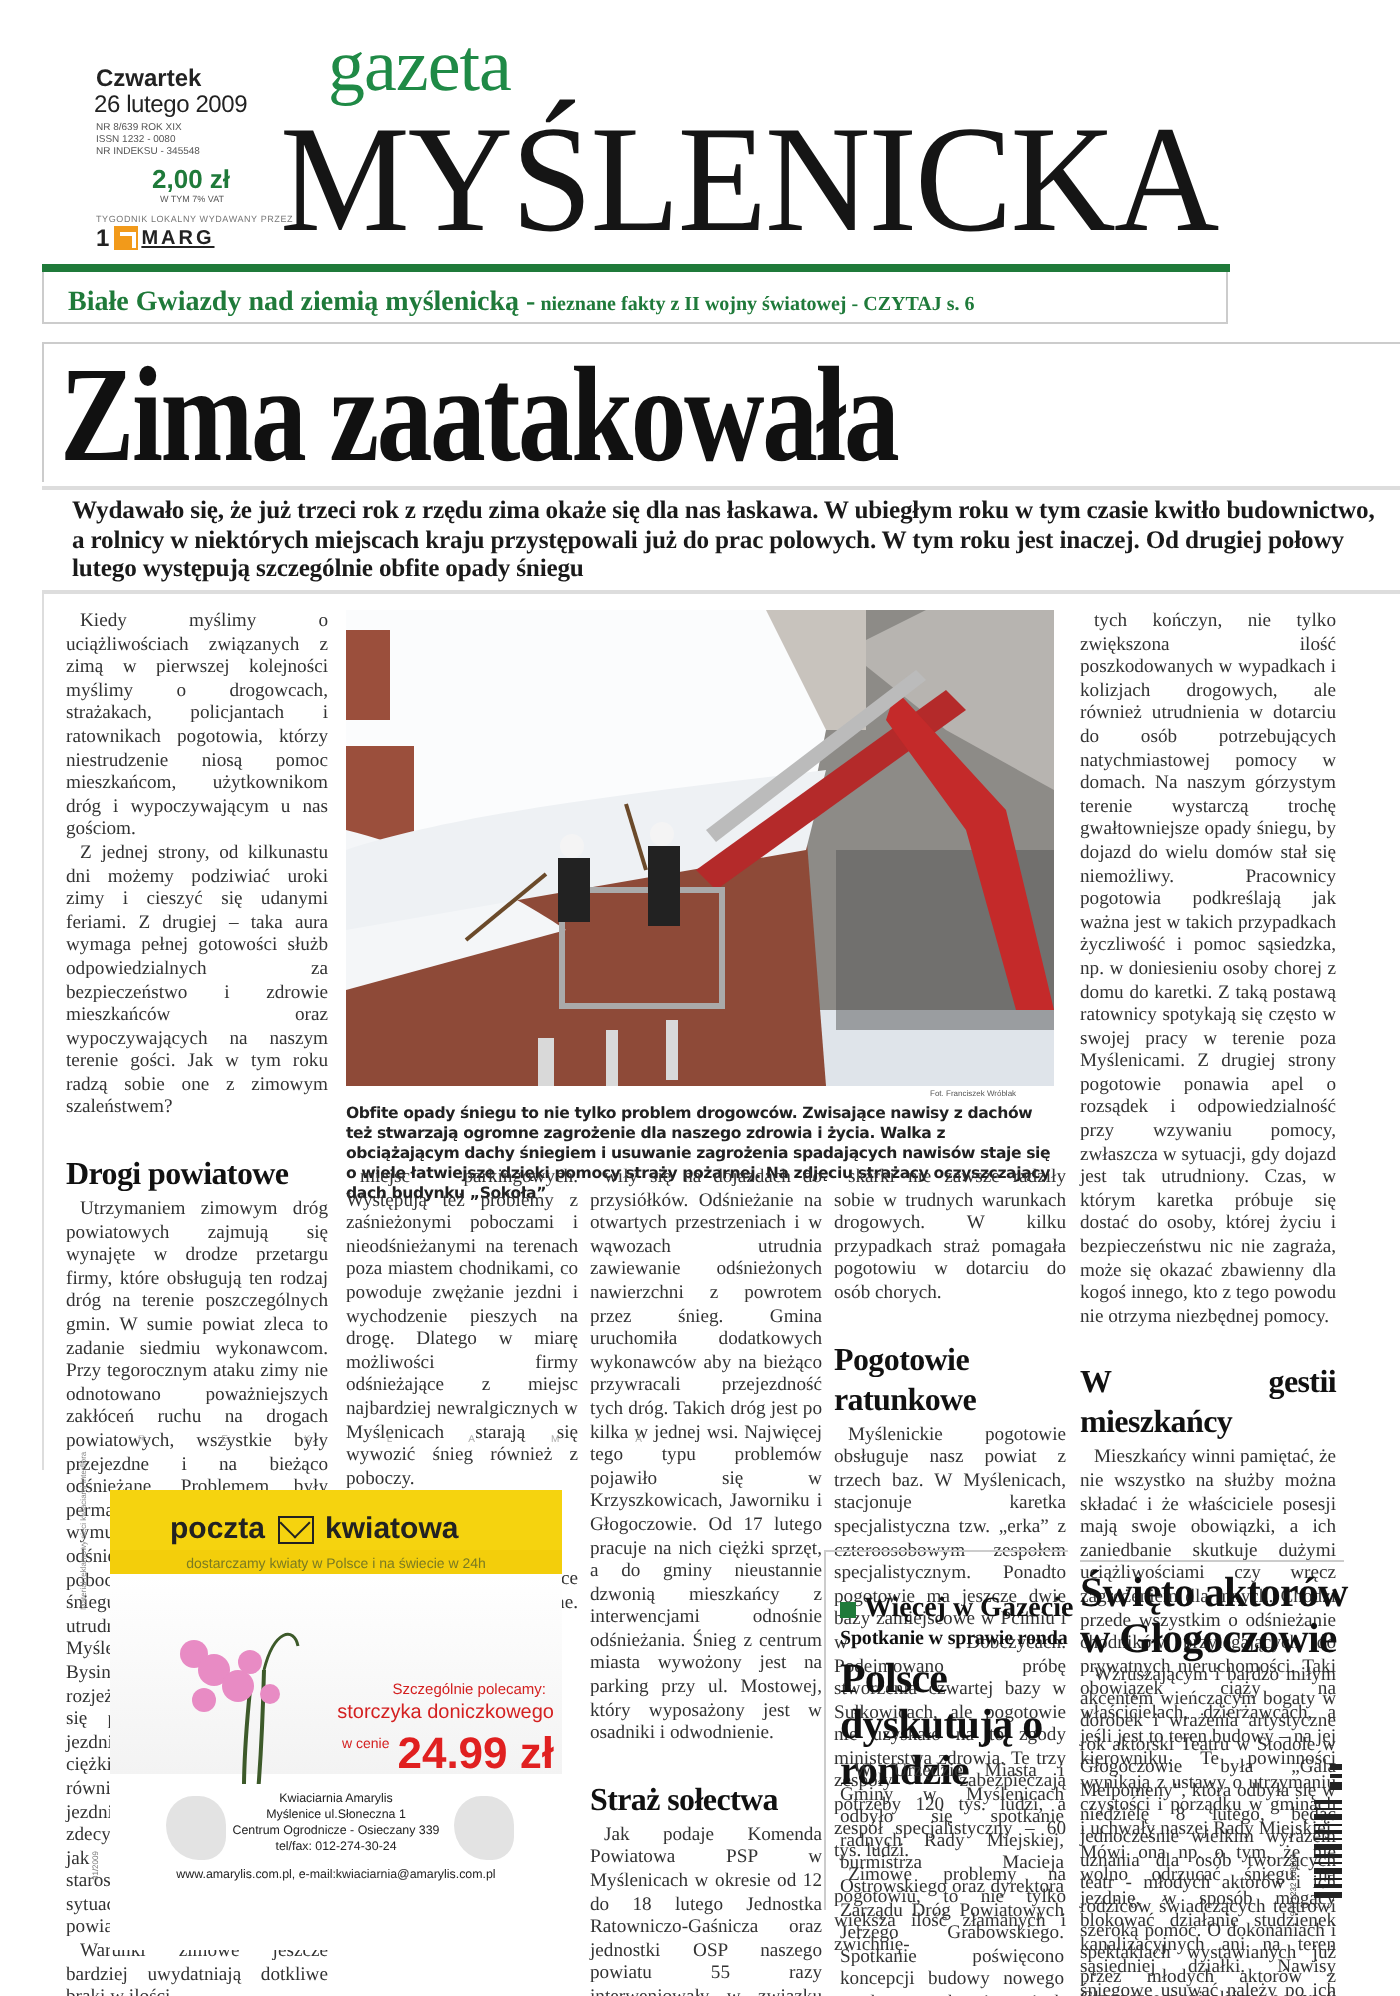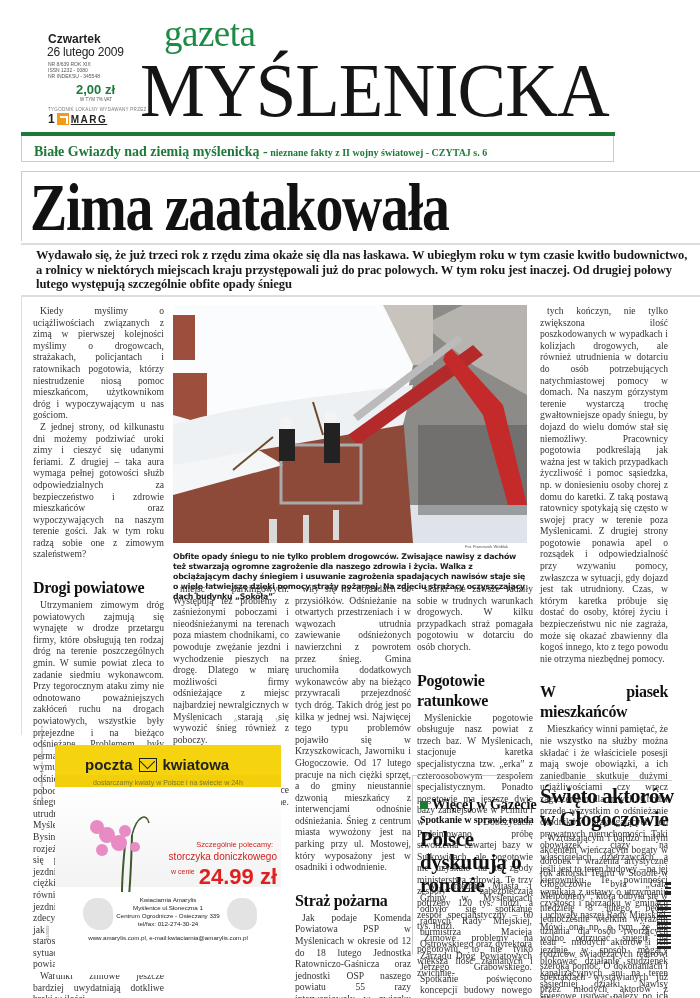--- a/index.html
+++ b/index.html
@@ -170,34 +170,34 @@
 <div class="abs caption">Obfite opady śniegu to nie tylko problem drogowców. Zwisające nawisy z dachów też stwarzają ogromne zagrożenie dla naszego zdrowia i życia. Walka z obciążającym dachy śniegiem i usuwanie zagrożenia spadających nawisów staje się o wiele łatwiejsze dzięki pomocy straży pożarnej. Na zdjęciu strażacy oczyszczający dach budynku „Sokoła”</div>
 
 <div class="abs col c2">
   <p>miejsc parkingowych. Występują też problemy z zaśnieżonymi poboczami i nieodśnieżanymi na terenach poza miastem chodnikami, co powoduje zwężanie jezdni i wychodzenie pieszych na drogę. Dlatego w miarę możliwości firmy odśnieżające z miejsc najbardziej newralgicznych w Myślenicach starają się wywozić śnieg również z poboczy.</p>
   <h3>Drogi gminne</h3>
   <p>Główne drogi prowadzące przez sołectwa są przejezdne. Problemy poja-</p>
 </div>
 
 <div class="abs col c3">
   <p>wiły się na dojazdach do przysiółków. Odśnieżanie na otwartych przestrzeniach i w wąwozach utrudnia zawiewanie odśnieżonych nawierzchni z powrotem przez śnieg. Gmina uruchomiła dodatkowych wykonawców aby na bieżąco przywracali przejezdność tych dróg. Takich dróg jest po kilka w jednej wsi. Najwięcej tego typu problemów pojawiło się w Krzyszkowicach, Jaworniku i Głogoczowie. Od 17 lutego pracuje na nich ciężki sprzęt, a do gminy nieustannie dzwonią mieszkańcy z interwencjami odnośnie odśnieżania. Śnieg z centrum miasta wywożony jest na parking przy ul. Mostowej, który wyposażony jest w osadniki i odwodnienie.</p>
-  <h3>Straż pożarna</h3>
+  <h3>Straż sołectwa</h3>
   <p>Jak podaje Komenda Powiatowa PSP w Myślenicach w okresie od 12 do 18 lutego Jednostka Ratowniczo-Gaśnicza oraz jednostki OSP naszego powiatu 55 razy interweniowały w związku zagrożeniami spowodowanymi intensywnymi opadami śniegu. 37 z tych interwencji wiązało się z wypadkami i kolizjami drogowymi, a w pozostałych przypadkach straż usuwała nawisy i sople z budynków użyteczności publicznej, m.in. z budynku UMiG, z kamienicy nr 27, w której mieści się Miejska Biblioteka Publiczna i biura kilku innych instytucji, z budynku szkolnego w Bysinie, Zespołu Szkół Techniczno-Ekonomicznych w Myślenicach, hali sportowej w Krzywaczce, budynków urzędów miejskich i gminnych na terenie powiatu, starostwa powiatowego, policji czy szpitala. Wśród interwencji odnotowano również pomoc służbom drogowym, których pługi i pia-</p>
 </div>
 
 <div class="abs col c4">
   <p>skarki nie zawsze radziły sobie w trudnych warunkach drogowych. W kilku przypadkach straż pomagała pogotowiu w dotarciu do osób chorych.</p>
   <h3>Pogotowie ratunkowe</h3>
   <p>Myślenickie pogotowie obsługuje nasz powiat z trzech baz. W Myślenicach, stacjonuje karetka specjalistyczna tzw. „erka” z czteroosobowym zespołem specjalistycznym. Ponadto pogotowie ma jeszcze dwie bazy zamiejscowe w Pcimiu i w Dobczycach. Podejmowano próbę stworzenia czwartej bazy w Sułkowicach, ale pogotowie nie uzyskało na to zgody ministerstwa zdrowia. Te trzy zespoły zabezpieczają potrzeby 120 tys. ludzi, a zespół specjalistyczny – 60 tys. ludzi.</p>
   <p>Zimowe problemy na pogotowiu, to nie tylko większa ilość złamanych i zwichnię-</p>
 </div>
 
 <div class="abs col c5">
   <p>tych kończyn, nie tylko zwiększona ilość poszkodowanych w wypadkach i kolizjach drogowych, ale również utrudnienia w dotarciu do osób potrzebujących natychmiastowej pomocy w domach. Na naszym górzystym terenie wystarczą trochę gwałtowniejsze opady śniegu, by dojazd do wielu domów stał się niemożliwy. Pracownicy pogotowia podkreślają jak ważna jest w takich przypadkach życzliwość i pomoc sąsiedzka, np. w doniesieniu osoby chorej z domu do karetki. Z taką postawą ratownicy spotykają się często w swojej pracy w terenie poza Myślenicami. Z drugiej strony pogotowie ponawia apel o rozsądek i odpowiedzialność przy wzywaniu pomocy, zwłaszcza w sytuacji, gdy dojazd jest tak utrudniony. Czas, w którym karetka próbuje się dostać do osoby, której życiu i bezpieczeństwu nic nie zagraża, może się okazać zbawienny dla kogoś innego, kto z tego powodu nie otrzyma niezbędnej pomocy.</p>
-  <h3>W piasek mieszkańców</h3>
+  <h3>W gestii mieszkańcy</h3>
   <p>Mieszkańcy winni pamiętać, że nie wszystko na służby można składać i że właściciele posesji mają swoje obowiązki, a ich zaniedbanie skutkuje dużymi uciążliwościami czy wręcz zagrożeniem dla innych. Chodzi przede wszystkim o odśnieżanie chodników przylegających do prywatnych nieruchomości. Taki obowiązek ciąży na właścicielach, dzierżawcach, a jeśli jest to teren budowy – na jej kierowniku. Te powinności wynikają z ustawy o utrzymaniu czystości i porządku w gminach i uchwały naszej Rady Miejskiej. Mówi ona np. o tym, że nie wolno odrzucać śniegu na jezdnię, w sposób mogący blokować działanie studzienek kanalizacyjnych ani na teren sąsiedniej działki. Nawisy śniegowe usuwać należy po ich pojawieniu się, a piasek i żwir z posypywania zaśnieżonej drogi oraz błoto z roztopionego śniegu usuwać, gdy tylko pojawi się taka możliwość i potrzeba. Trzeba przyznać, że większość mieszkańców naszego miasta wywiązuje się znakomicie z tego zadania. Pojawiają się jednak zaniedbania, które stają się niejednokrotnie przyczyną poważnych komplikacji i utrudnień.</p>
 
 </div>
 
 <div class="abs ad-letters">
   <span>R</span>
   <span>E</span>
   <span>K</span>
   <span>L</span>
   <span>A</span>

